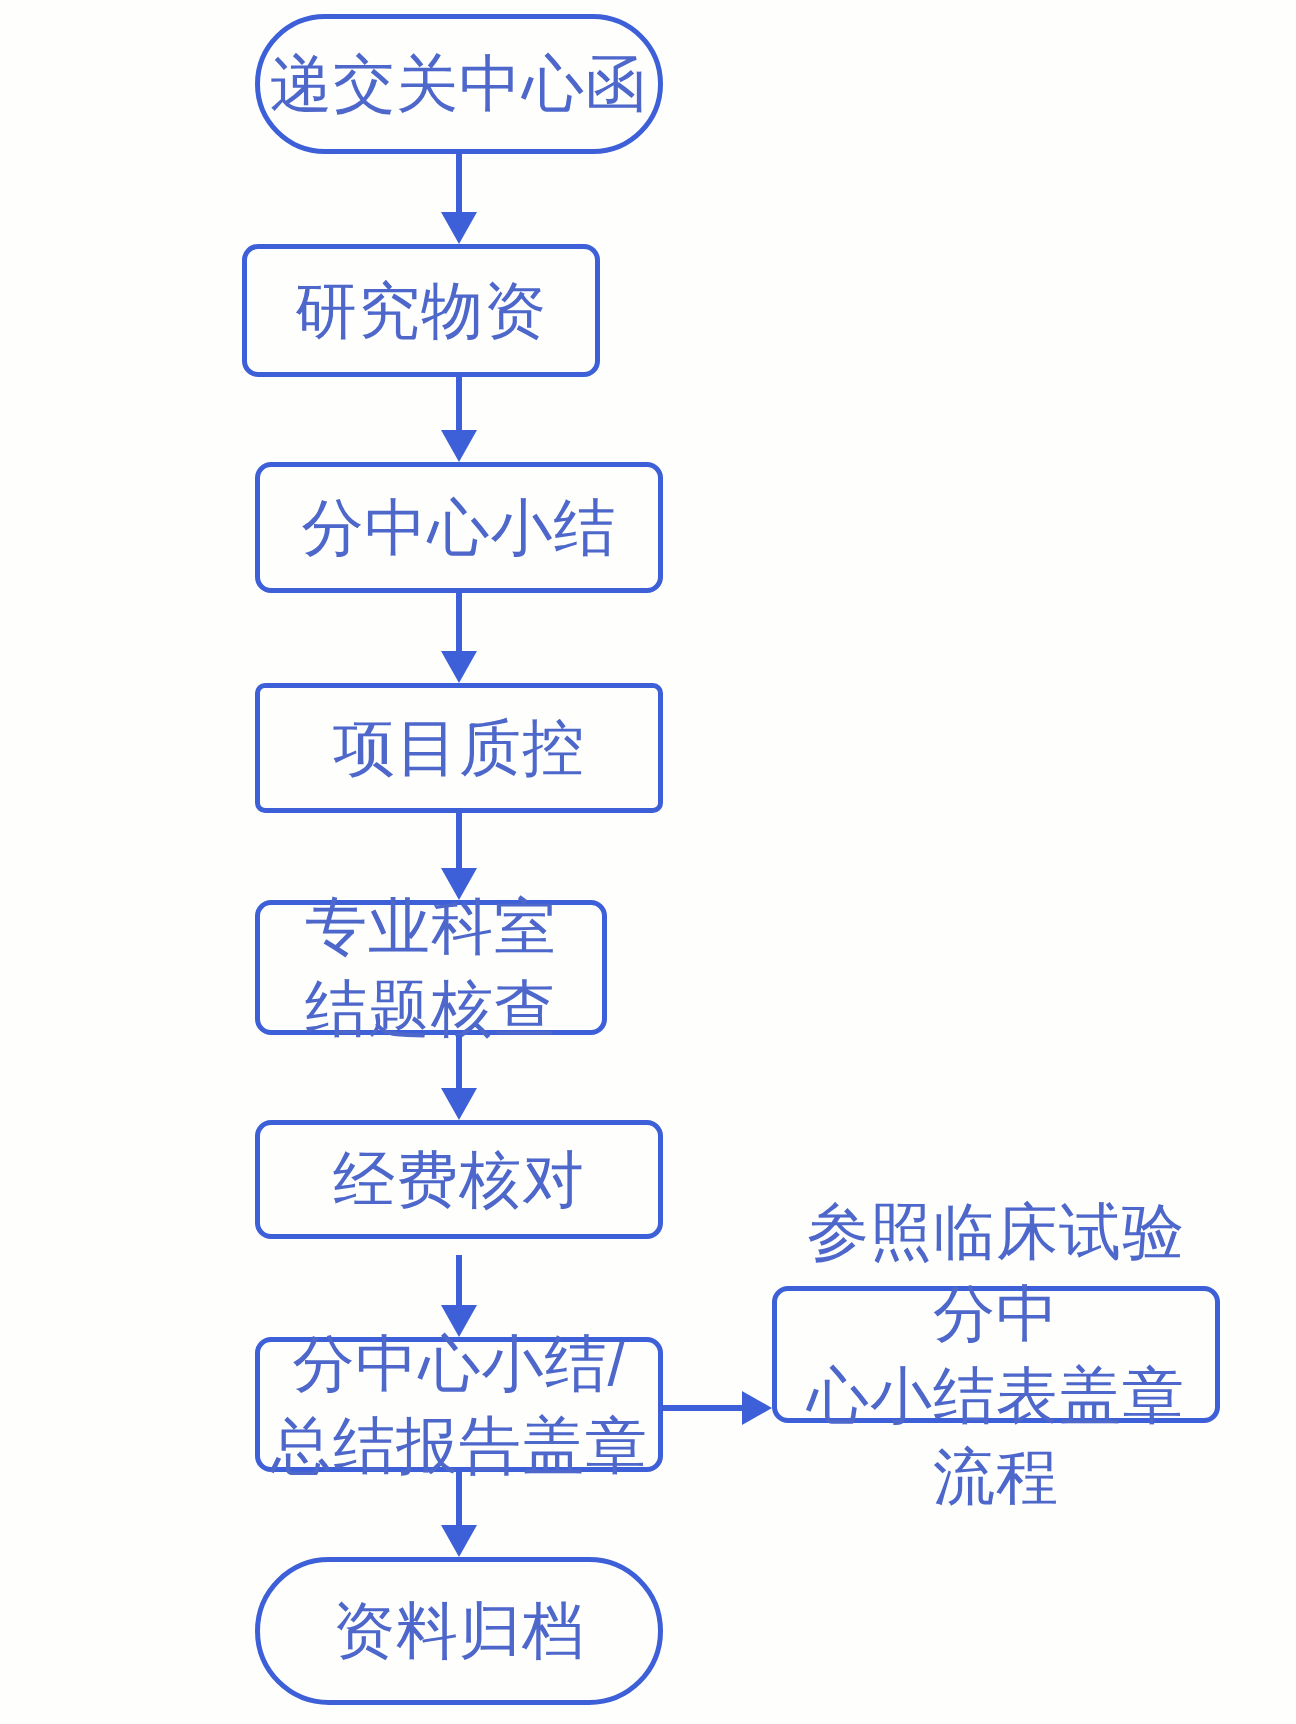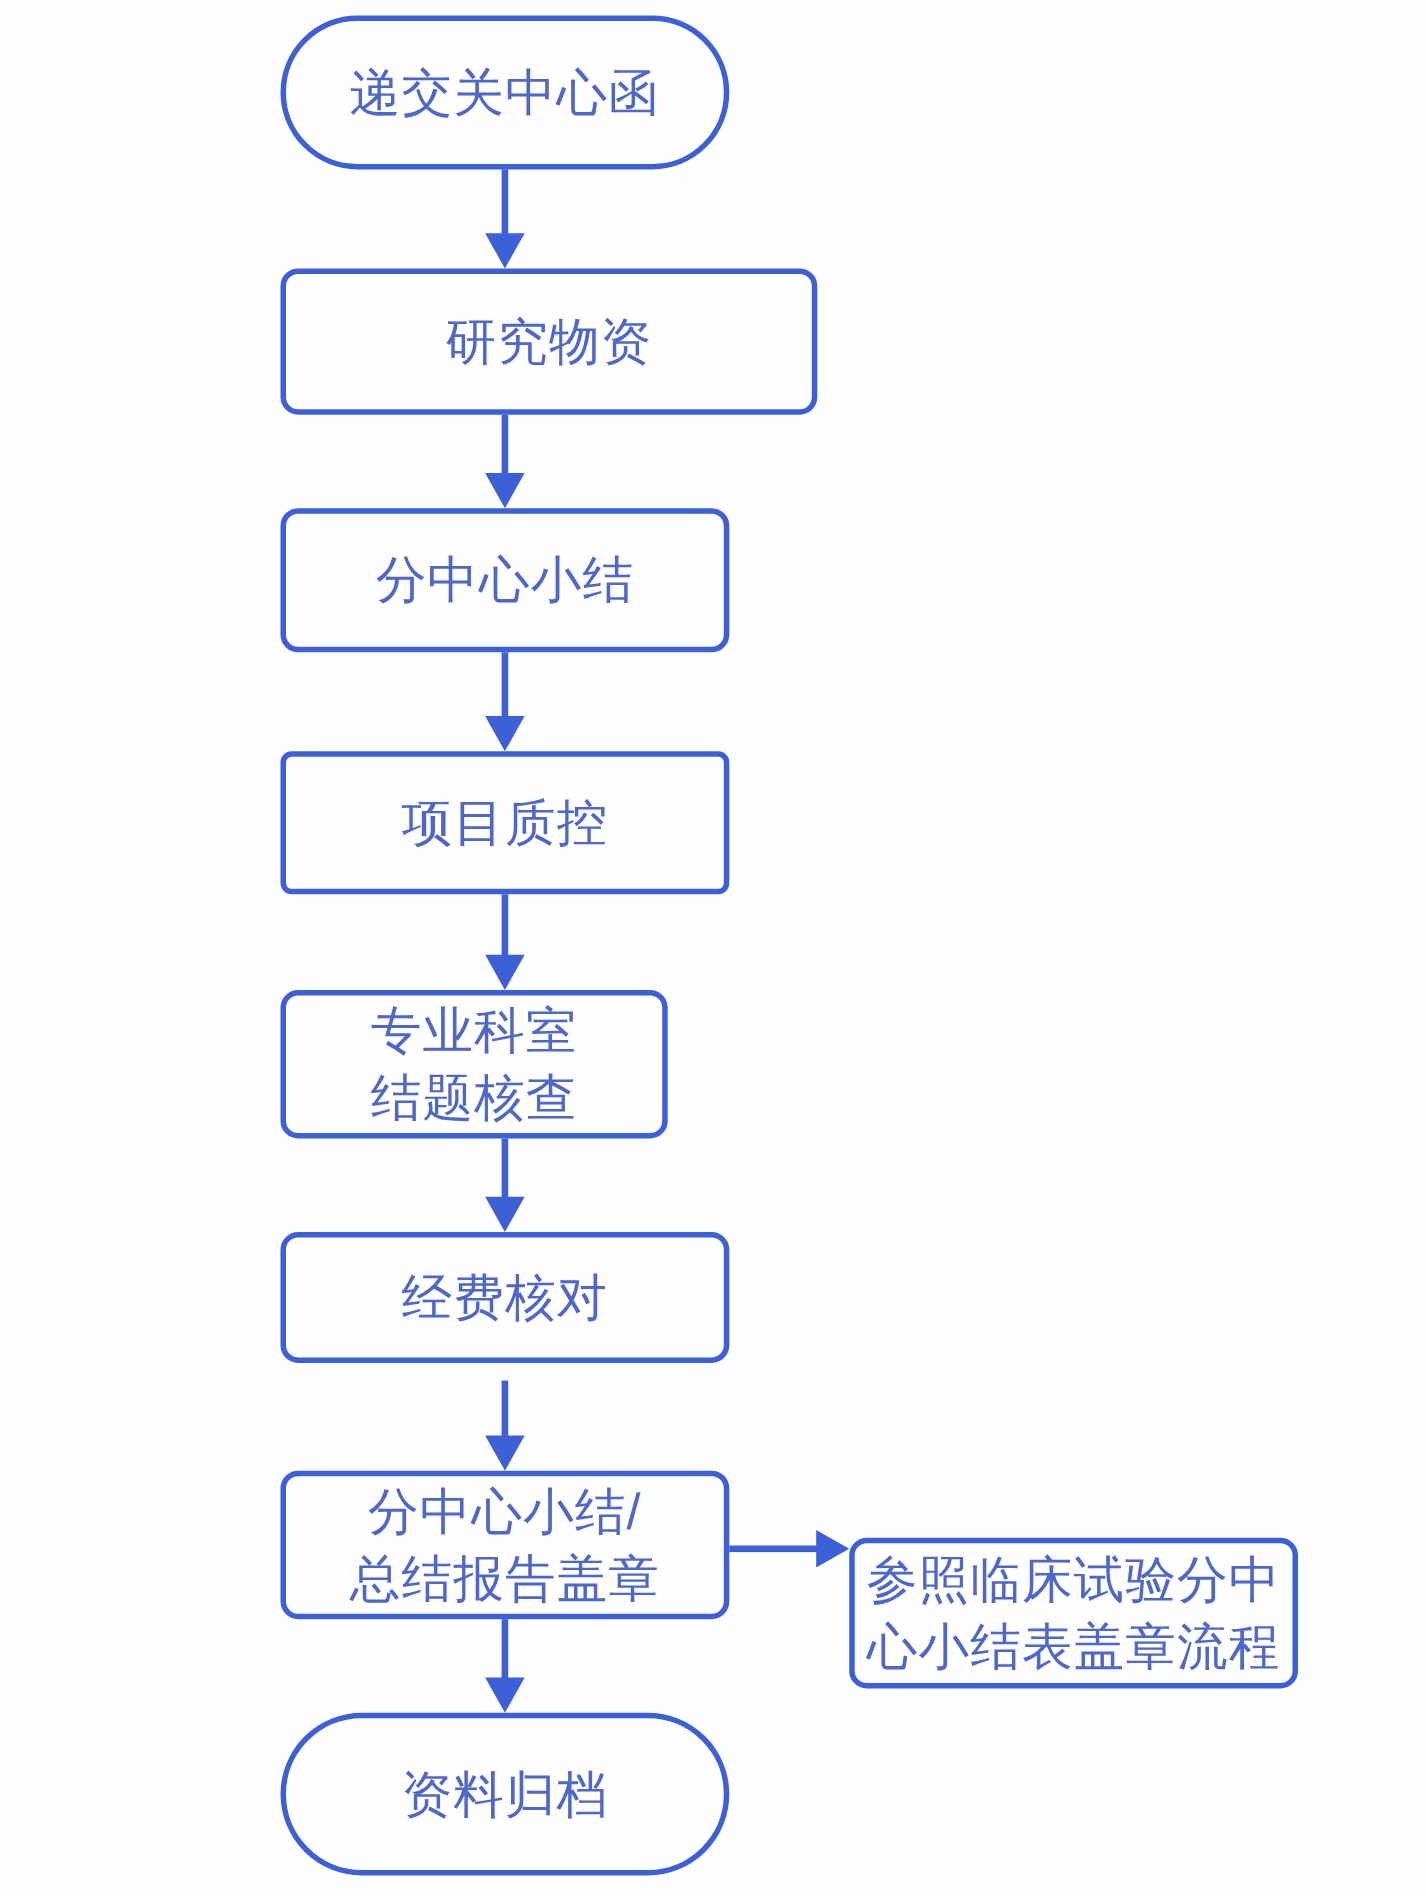--- a/index.html
+++ b/index.html
@@ -23,21 +23,21 @@
     position: absolute;
     box-sizing: border-box;
     border: 5px solid var(--stroke);
     border-radius: 16px;
     background: var(--bg);
     display: flex;
     align-items: center;
     justify-content: center;
     text-align: center;
     color: var(--text);
-    font-size: 46px;
+    font-size: 62px;
     line-height: 1.32;
     white-space: pre-line;
     letter-spacing: 1px;
   }
   .node.stadium { border-radius: 80px; }
 
   .varrow { position: absolute; width: 40px; }
   .varrow .shaft {
     position: absolute;
     left: 50%; transform: translateX(-50%);
@@ -71,37 +71,37 @@
     border-left: 30px solid var(--stroke);
   }
 </style>
 </head>
 <body>
 
 <div class="canvas">
 
   <div class="node stadium" style="left:255px; top:14px;   width:408px; height:140px;">递交关中心函</div>
 
-  <div class="node" style="left:255px; top:244px; width:488px; height:133px;text-align:center;">研究物资</div>
+  <div class="node" style="left:242px; top:244px; width:358px; height:133px;text-align:center;">研究物资</div>
 
   <div class="node" style="left:255px; top:462px; width:408px; height:131px;">分中心小结</div>
 
   <div class="node" style="left:255px; top:683px; width:408px; height:130px;border-radius:10px;">项目质控</div>
 
   <div class="node" style="left:255px; top:900px; width:352px; height:135px;">专业科室
 结题核查</div>
 
   <div class="node" style="left:255px; top:1120px; width:408px; height:119px;">经费核对</div>
 
   <div class="node stadium" style="left:255px; top:1557px; width:408px; height:148px;">资料归档</div>
 
   <div class="node" style="left:255px; top:1337px; width:408px; height:135px;">分中心小结/
 总结报告盖章</div>
 
-  <div class="node" style="left:772px; top:1398px; width:408px; height:137px;">参照临床试验分中
+  <div class="node" style="left:772px; top:1286px; width:448px; height:137px;">参照临床试验分中
 心小结表盖章流程</div>
 
   <div class="varrow" style="left:439px; top:154px;  height:90px;">
     <div class="shaft"></div>
     <div class="head"></div>
   </div>
   <div class="varrow" style="left:439px; top:377px;  height:85px;">
     <div class="shaft"></div>
     <div class="head"></div>
   </div>

